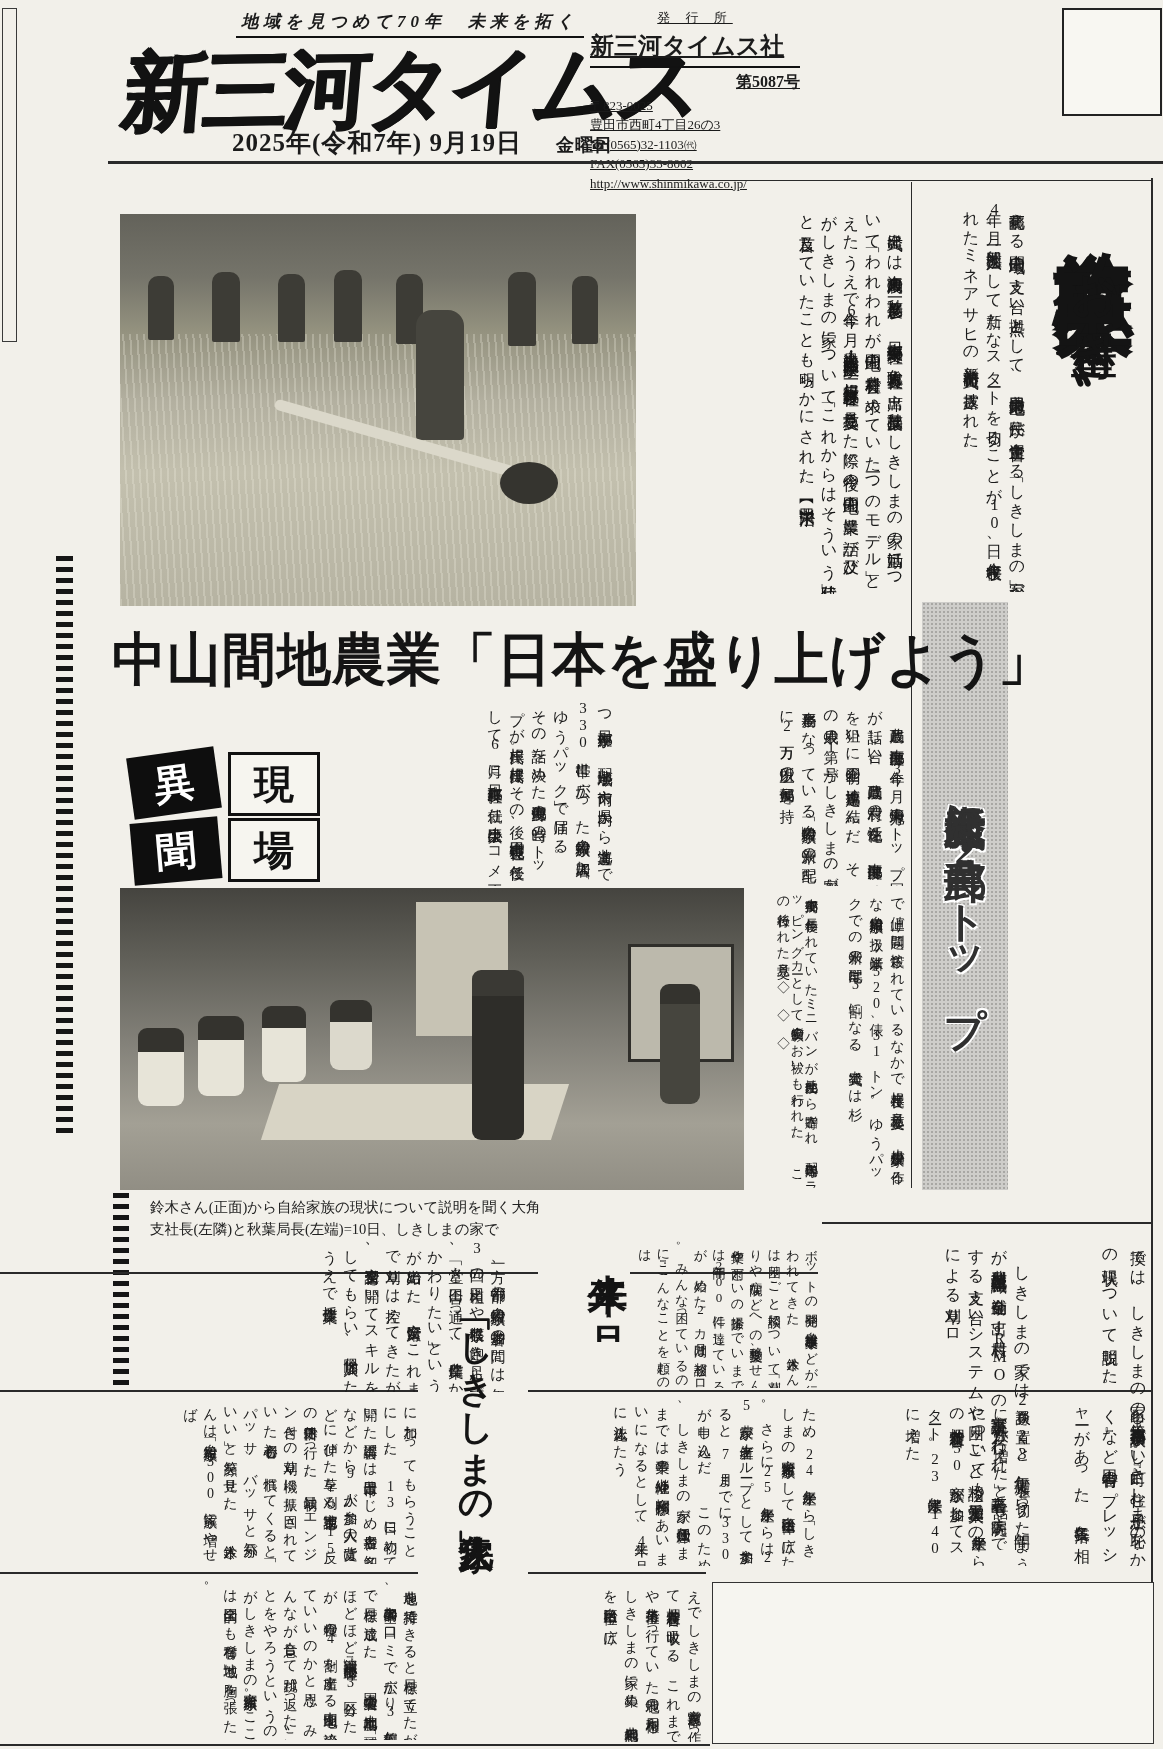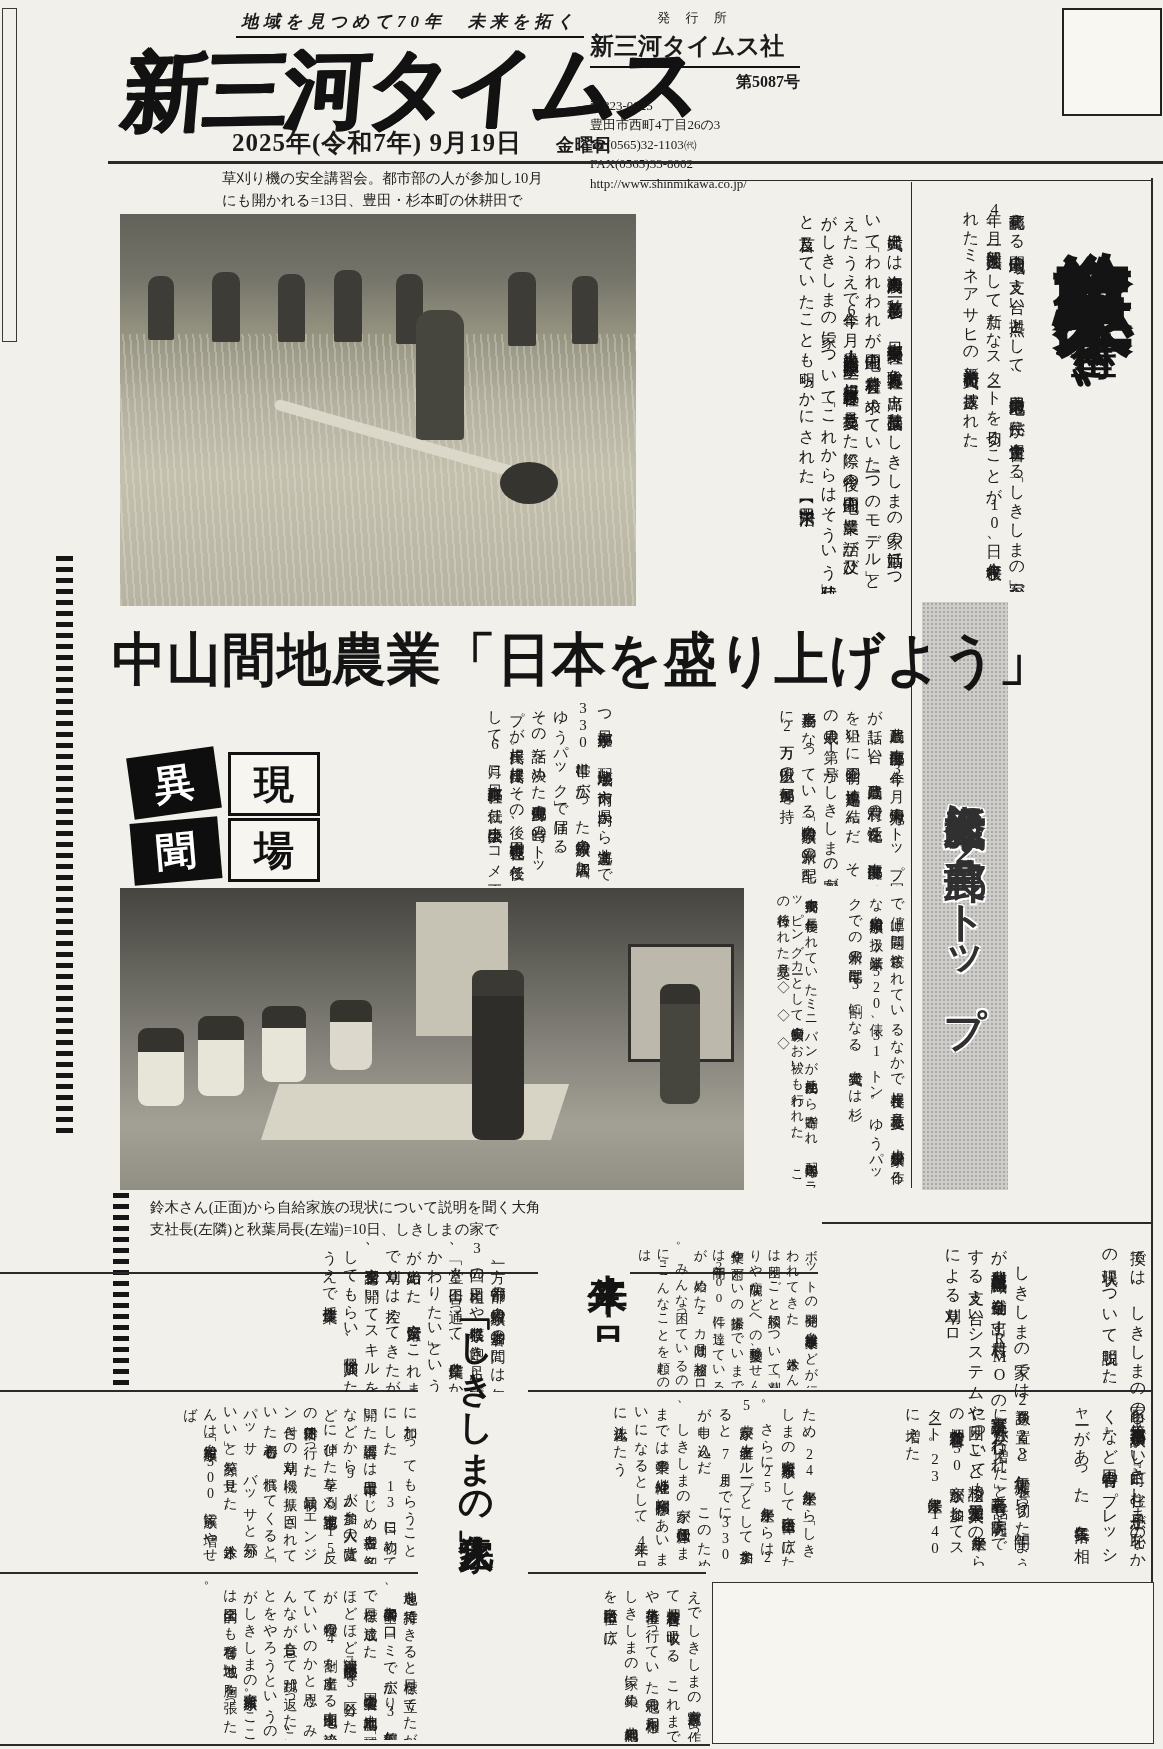--- a/index.html
+++ b/index.html
@@ -54,21 +54,21 @@
 <body>
 
 <div class="page">
 
   <div class="abs" style="left:2px;top:8px;width:13px;height:332px;border:1px solid #3a3a3a;"></div>
   <div class="abs slogan hd" style="left:236px;top:10px;width:348px;">地域を見つめて70年　未来を拓く</div>
   <div class="abs logo hd" style="left:122px;top:30px;">新三河タイムス</div>
   <div class="abs dateline hd" style="left:232px;top:126px;">
     <span>2025年(令和7年) 9月19日</span><span class="wd">金曜日</span>
   </div>
-  <div class="abs pub hd" style="left:590px;top:8px;width:210px;">
+  <div class="abs pub hd" style="left:590px;top:8px;width:210px;text-decoration:underline;">
     <div class="plabel">発 行 所</div>
     <div class="pname">新三河タイムス社</div>
     <div class="pissue">第5087号</div>
     <div>〒823-0025</div>
     <div>豊田市西町4丁目26の3</div>
     <div>☎(0565)32-1103㈹</div>
     <div>FAX(0565)33-8002</div>
     <div>http://www.shinmikawa.co.jp/</div>
   </div>
   <div class="abs box" style="left:1062px;top:8px;width:96px;height:104px;"></div>
@@ -83,24 +83,20 @@
   </div>
 
   <div class="abs v" style="left:917px;top:200px;width:112px;height:392px;font-size:16px;line-height:23px;">高齢化する中山間地域の支え合い拠点として、豊田市旭地区の住民が自主運営する「しきしまの家」が来年4月、一般社団法人として新たなスタートを切ることが10日、今年収穫されたミネアサヒの新米初出荷出発式で披露された。</div>
 
   <div class="abs v graysub" style="left:922px;top:602px;width:86px;height:588px;">新米出発式に農・郵2トップ</div>
 
   <div class="abs v bodytext" style="left:640px;top:204px;width:266px;height:390px;">
     <span>　出発式には東海農政局の秋葉一彦局長と、日本郵便東海支社の大角聡支社長も出席。秋葉局長はしきしまの家の活動について「われわれが中山間地の農村社会で求めていた一つのモデル」と讃えたうえで今年6月、小泉進次郎・農林水産大臣が根岸一行日本郵政社長と意見交換した際に今後の中山間地の農業に話が及び、小泉大臣がしきしまの家について「これからはそういう時代」と言及していたことも明らかにされた。</span><span>【柴田永治】</span>
   </div>
 
-  <div class="abs caption hd" style="left:222px;top:167px;width:440px;">
-    <div>草刈り機の安全講習会。都市部の人が参加し10月</div>
-    <div>にも開かれる=13日、豊田・杉本町の休耕田で</div>
-  </div>
   <div class="abs photo ph1" style="left:120px;top:214px;width:516px;height:392px;">
     <div class="abs phgrass" style="left:0;top:120px;width:516px;height:272px;"></div>
     <div class="abs fig" style="left:28px;top:62px;width:26px;height:64px;"></div>
     <div class="abs fig" style="left:92px;top:58px;width:28px;height:70px;"></div>
     <div class="abs fig" style="left:158px;top:60px;width:27px;height:68px;"></div>
     <div class="abs fig" style="left:214px;top:56px;width:28px;height:72px;"></div>
     <div class="abs fig" style="left:276px;top:60px;width:27px;height:70px;"></div>
     <div class="abs fig" style="left:388px;top:58px;width:28px;height:74px;"></div>
     <div class="abs fig" style="left:452px;top:62px;width:26px;height:68px;"></div>
     <div class="abs fig" style="left:296px;top:96px;width:48px;height:130px;border-radius:16px 16px 4px 4px;background:#46453e;"></div>

